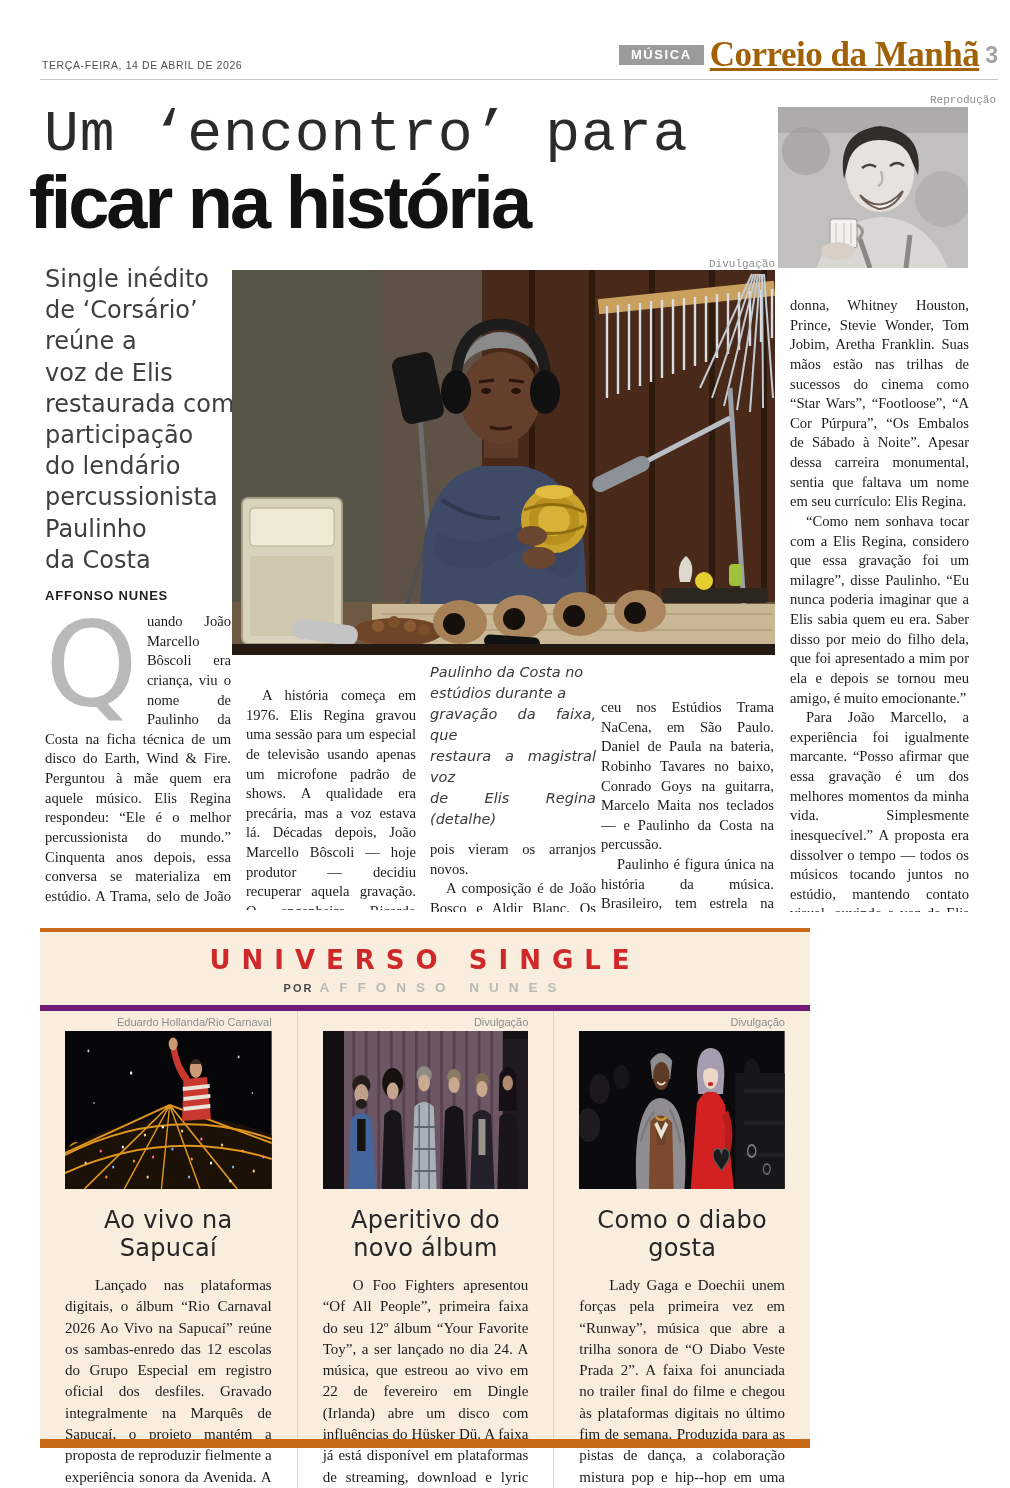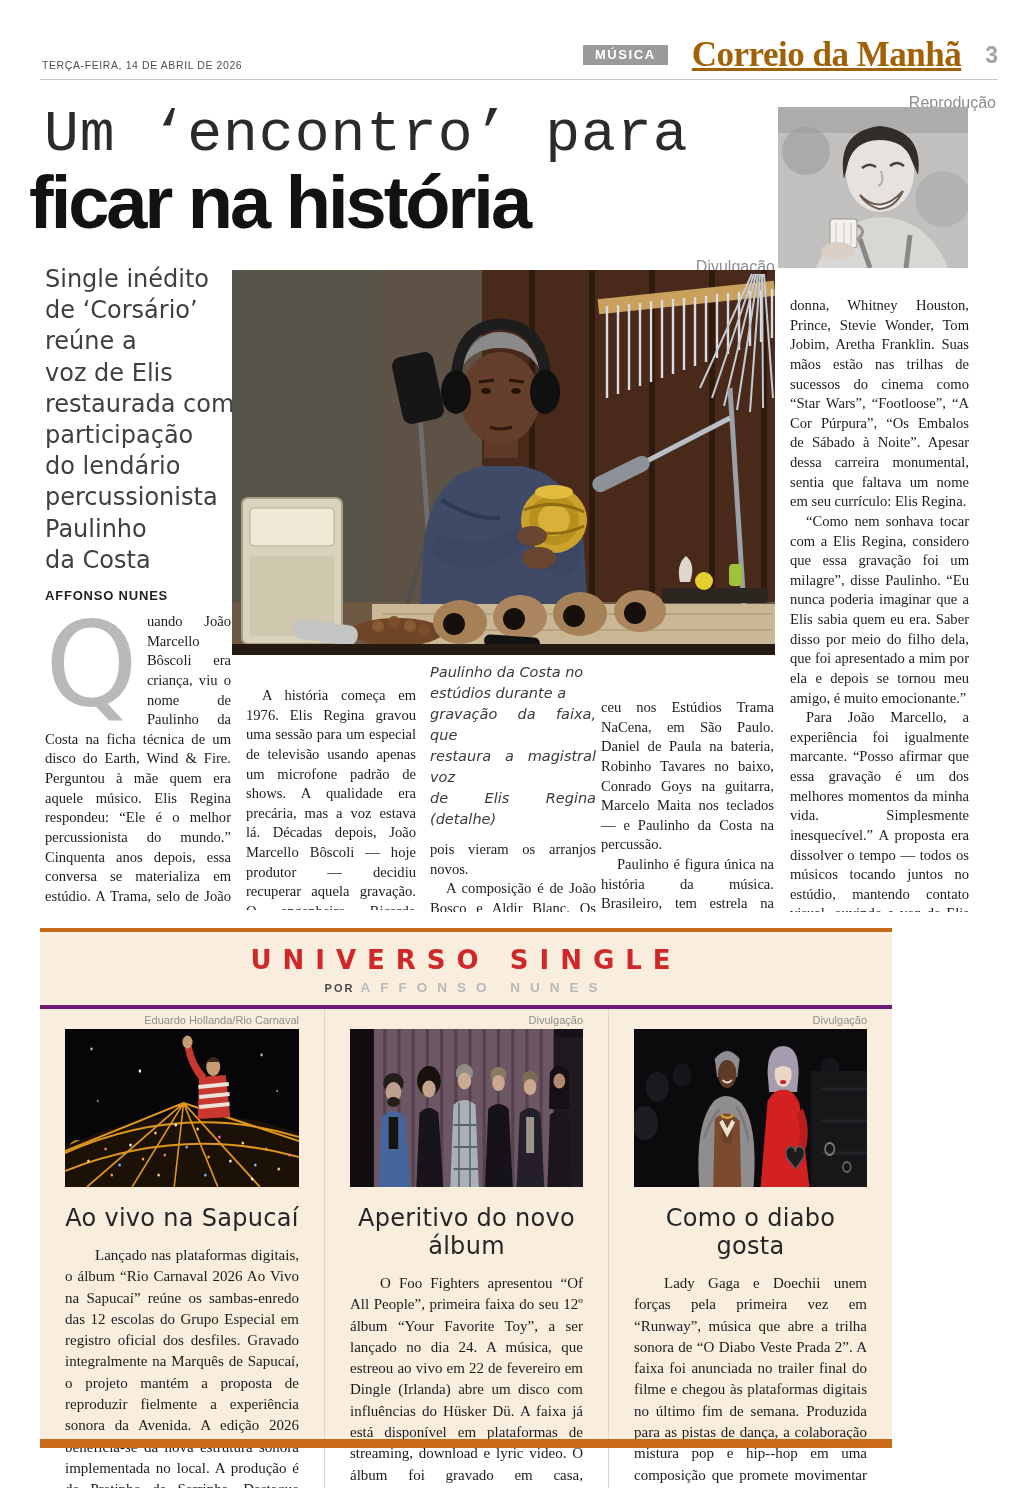--- a/index.html
+++ b/index.html
@@ -3,59 +3,59 @@
 <meta charset="utf-8">
 <style>
   html,body{margin:0;padding:0;background:#9a9a9a;}
   .page{position:relative;width:1010px;height:1488px;margin:0 auto;background:#ffffff;
         font-family:"Liberation Serif",serif;color:#1c1c1c;overflow:hidden;padding-left:28px;}
 
   
   .masthead{position:absolute;left:40px;right:40px;top:46px;height:33px;border-bottom:1px solid #c6c6c6;}
   .mh-date{position:absolute;left:2px;bottom:8px;font-family:"Liberation Sans",sans-serif;
            font-size:10.5px;letter-spacing:.6px;color:#4e4e4e;}
-  .mh-right{position:absolute;right:0;bottom:4px;display:flex;align-items:center;gap:24px;}
+  .mh-right{position:absolute;right:0;bottom:4px;display:flex;align-items:center;gap:6px;}
   .mh-badge{background:#9b9b9b;color:#fff;font-family:"Liberation Sans",sans-serif;font-weight:bold;
             font-size:13px;letter-spacing:1.6px;padding:2px 12px 3px;}
   .mh-paper{font-family:"Liberation Serif",serif;font-weight:bold;font-size:35px;color:#a16207;letter-spacing:-.5px;text-decoration:underline;}
   .mh-page{font-family:"Liberation Sans",sans-serif;font-weight:bold;font-size:23px;color:#a3a3a3;}
 
   
   .kicker{position:absolute;left:44px;top:102px;font-family:Liberation Mono, monospace;
           font-size:58px;font-weight:200;letter-spacing:1px;color:#2b2b2b;}
   .headbold{position:absolute;left:29px;top:160px;font-family:Liberation Sans, sans-serif;
             font-size:74px;font-weight:800;letter-spacing:-3px;color:#121212;}
 
   
   .lead{position:absolute;left:45px;top:264px;width:195px;font-family:"DejaVu Sans",sans-serif;
         font-size:24px;line-height:1.3;color:#3f3f3f;white-space:pre-line;}
   .byline{position:absolute;left:45px;top:588px;font-family:"Liberation Sans",sans-serif;
           font-size:13px;font-weight:bold;letter-spacing:.8px;color:#1f1f1f;}
 
   
-  .credit{position:absolute;font-family:Liberation Sans, sans-serif;font-size:16px;color:#8d8d8d;}
+  .credit{position:absolute;font-family:Liberation Mono, monospace;font-size:11px;color:#8d8d8d;}
   .photo{position:absolute;overflow:hidden;}
   .photo svg{display:block;width:100%;height:100%;}
 
   
   .body-col{position:absolute;font-size:14.6px;line-height:1.345;text-align:justify;overflow:hidden;}
   .body-col p{margin:0;}
   .body-col p.ind{text-indent:16px;}
   .dropcap{float:left;font-family:"DejaVu Sans",sans-serif;font-size:118px;line-height:.8;
            color:#b9b9b9;margin:5px 9px 0 0;}
   .photo-caption{font-family:"DejaVu Sans",sans-serif;font-style:italic;font-size:14.5px;
                  line-height:1.45;color:#3a3a3a;white-space:pre-line;margin-bottom:10px;}
 
   
-  .universo{position:absolute;left:40px;top:928px;width:852px;height:520px;background:#f9edde;
+  .universo{position:absolute;left:40px;top:928px;width:770px;height:520px;background:#f9edde;
             border-top:4px solid #c96a19;box-sizing:border-box;}
   .uni-bottombar{position:absolute;left:0;right:0;bottom:0;height:9px;background:#c96a19;}
   .uni-title{text-align:center;margin-top:13px;font-family:"DejaVu Sans",sans-serif;font-weight:800;
              font-size:26px;letter-spacing:11px;color:#d02828;}
-  .uni-byline{text-align:center;margin-top:3px;padding-bottom:9px;border-bottom:4px solid #701a75;}
+  .uni-byline{text-align:center;margin-top:3px;padding-bottom:9px;border-bottom:6px solid #701a75;}
   .uni-por{font-family:"Liberation Sans",sans-serif;font-size:11px;font-weight:bold;
            letter-spacing:2px;color:#474747;margin-right:6px;}
   .uni-author{font-family:"Liberation Sans",sans-serif;font-size:13.5px;font-weight:bold;
               letter-spacing:10px;color:#b9b9b9;}
   .uni-grid{display:grid;grid-template-columns:1fr 1fr 1fr;}
   .uni-col{padding:2px 25px 0;}
   .uni-col + .uni-col{border-left:1px solid #e3d2bf;}
   .uni-credit{text-align:right;font-family:"Liberation Sans",sans-serif;font-size:11px;color:#8d8d8d;
               margin:3px 0 3px;}
   .uni-photo{height:158px;overflow:hidden;}

